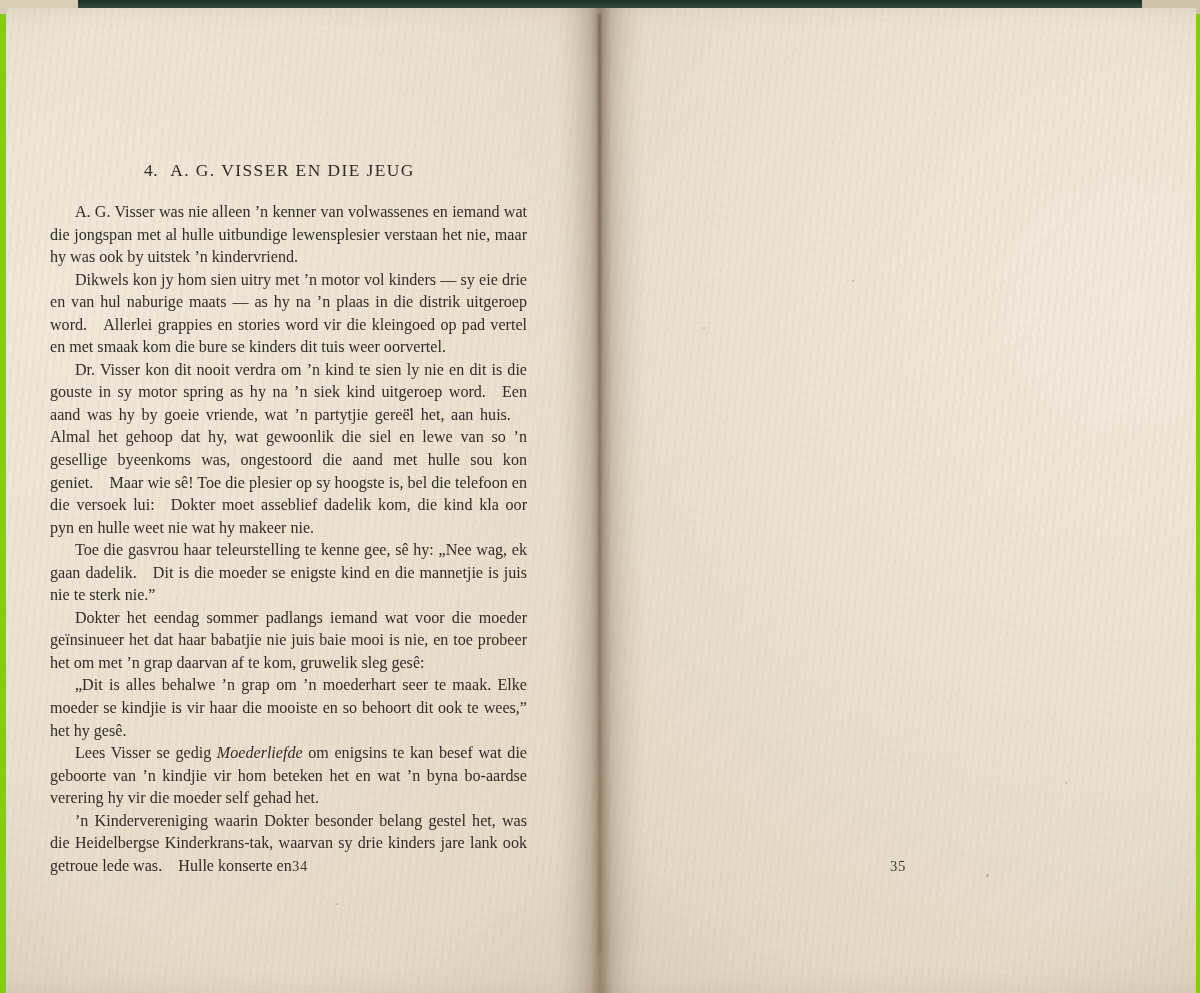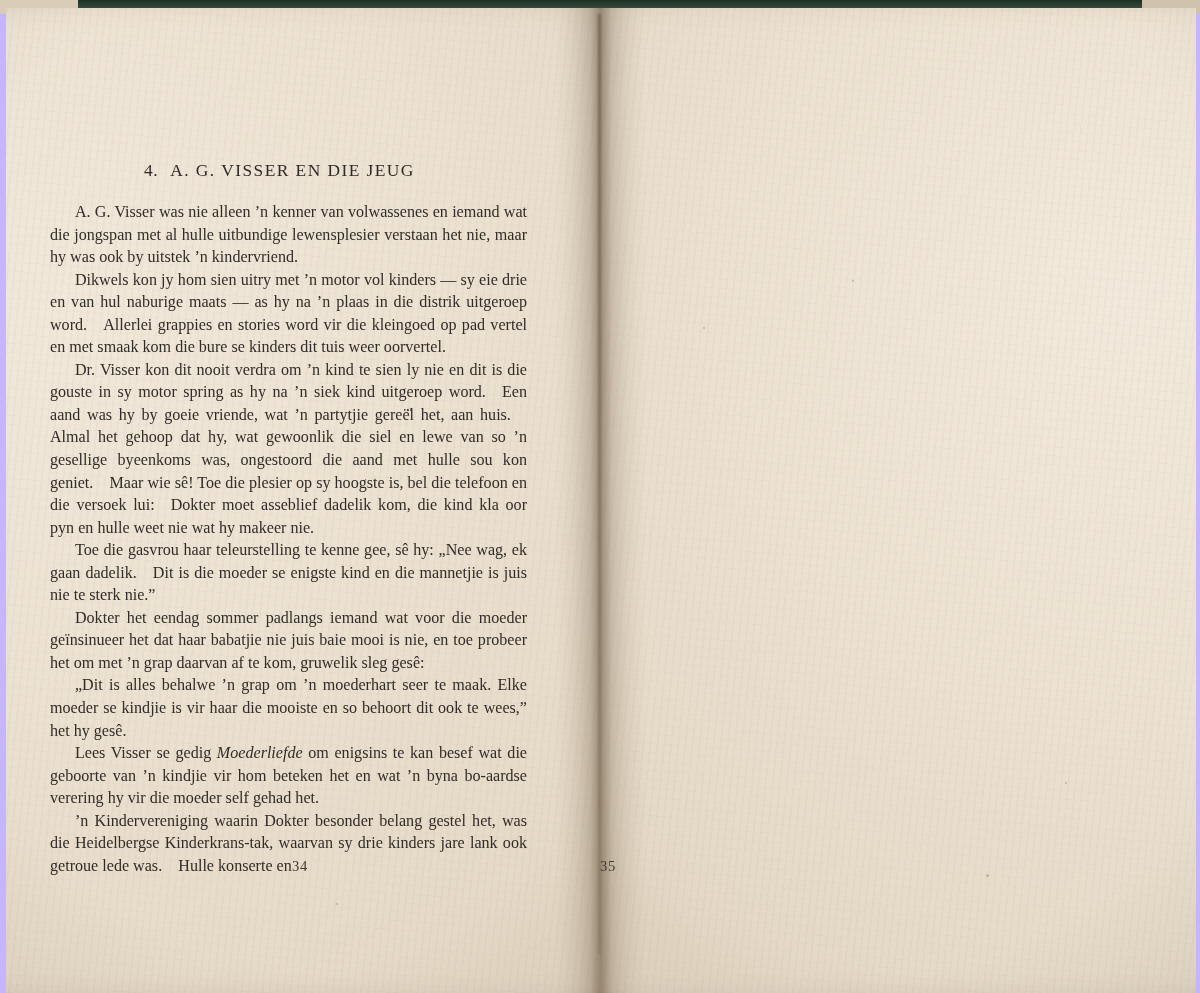--- a/index.html
+++ b/index.html
@@ -7,21 +7,21 @@
     margin: 0;
     padding: 0;
     background: #2b2b2b;
   }
 
   #scan {
     position: relative;
     width: 1200px;
     height: 993px;
     overflow: hidden;
-    background: #c4b5fd;
+    background: #84cc16;
     font-family: "Liberation Serif", "DejaVu Serif", serif;
   }
 
   
   .cover-strip {
     position: absolute;
     left: 0;
     top: 0;
     width: 1200px;
     height: 14px;
@@ -133,21 +133,21 @@
 
   em.it { font-style: italic; }
 
   .folio {
     position: absolute;
     font-size: 14.6px;
     color: #413a31;
     letter-spacing: 0.6px;
   }
   .folio-left  { left: 0; top: 858px; width: 600px; text-align: center; }
-  .folio-right { left: 600px; top: 858px; width: 596px; }
+  .folio-right { left: 600px; top: 858px; width: 596px; text-align: center; }
 
   
   .vignette {
     position: absolute;
     inset: 0;
     pointer-events: none;
     background:
       radial-gradient(120% 95% at 50% 45%, rgba(0,0,0,0) 55%, rgba(84,66,44,0.16) 100%);
   }
   .speck {

